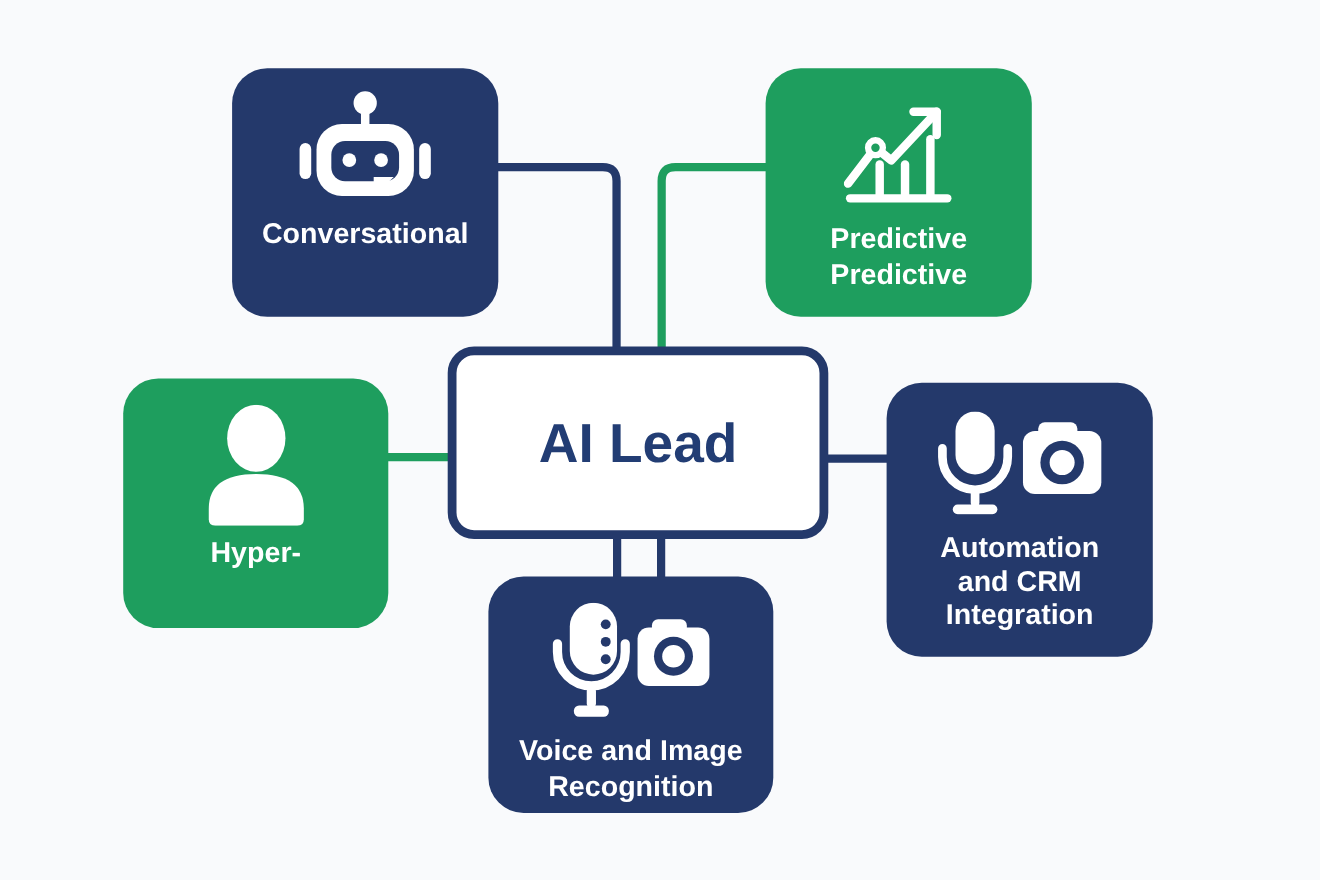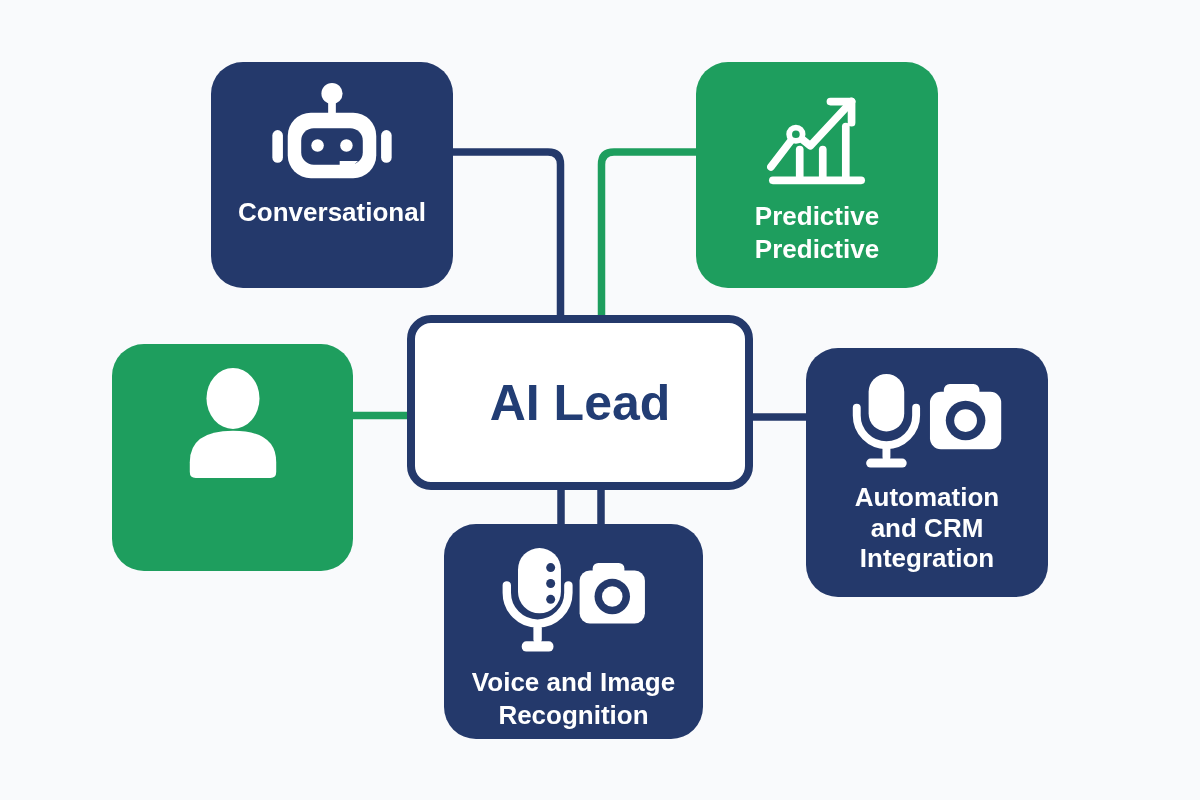--- a/index.html
+++ b/index.html
@@ -84,20 +84,21 @@
       <span>Predictive</span>
     </div>
   </div>
 
   <div class="node green" id="node-hyper-personalisation">
     <svg width="104" height="110" viewBox="0 0 104 112">
       <ellipse cx="52" cy="31" rx="27" ry="31" fill="#fff"></ellipse>
       <path d="M8,106 L8,96 Q8,64 52,64 Q96,64 96,96 L96,106 Q96,112 90,112 L14,112 Q8,112 8,106 Z" fill="#fff"></path>
     </svg>
     <div class="node-label" style="margin-top:8px">
+      <span>Hyper-</span>
     </div>
   </div>
 
   <div id="center-node">
     <div id="center-title">
       <span>AI Lead</span>
     </div>
   </div>
 
   <div class="node navy" id="node-automation-crm">

